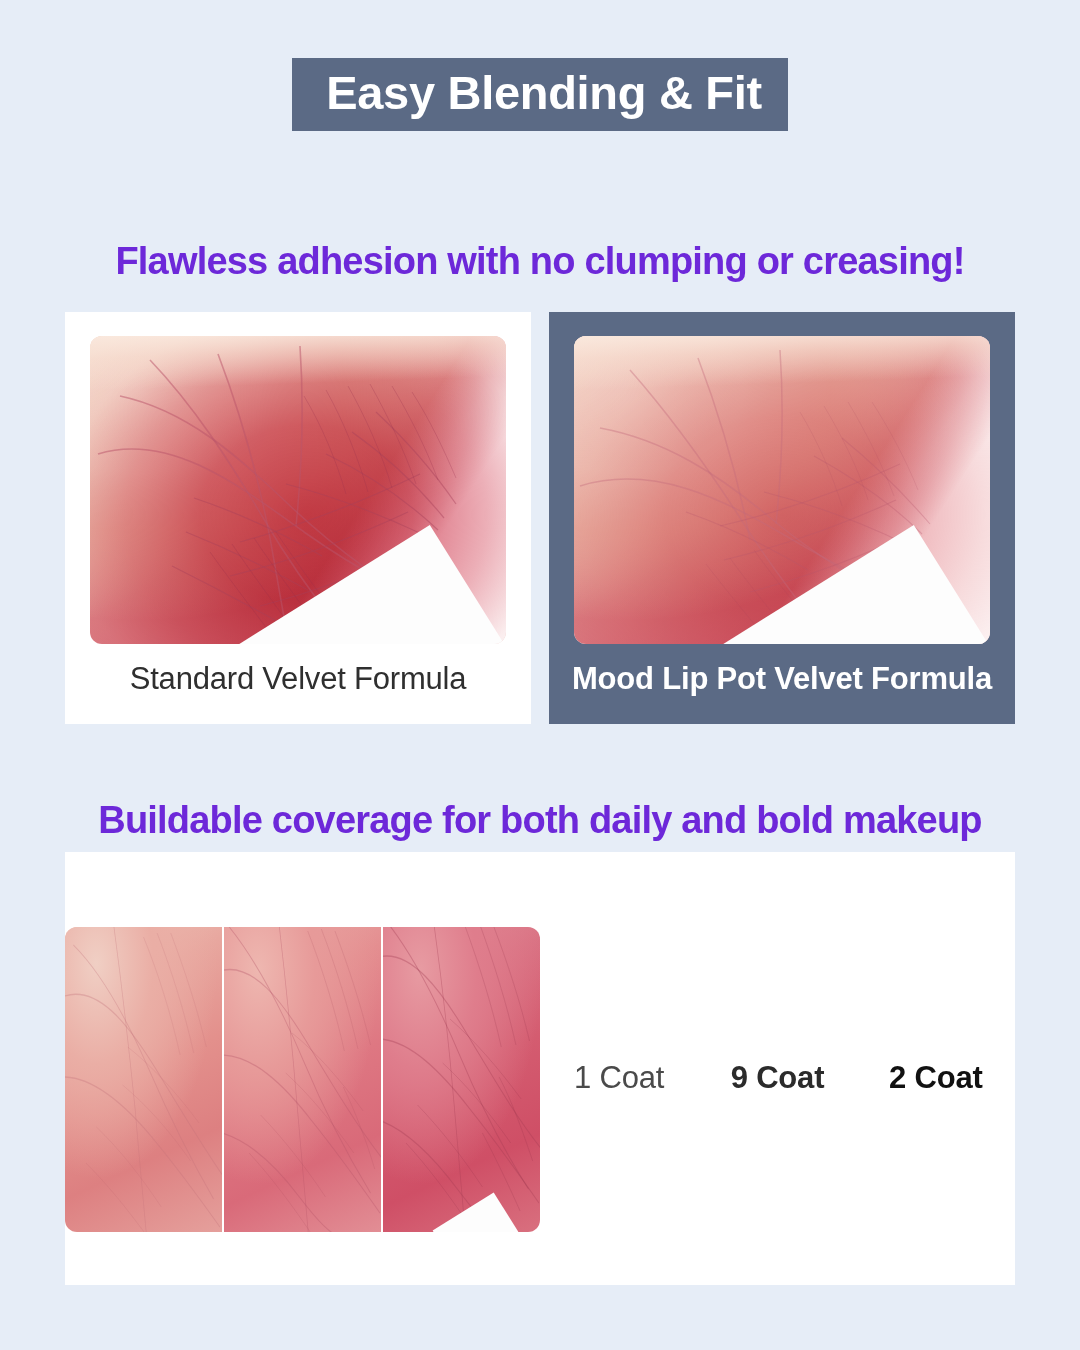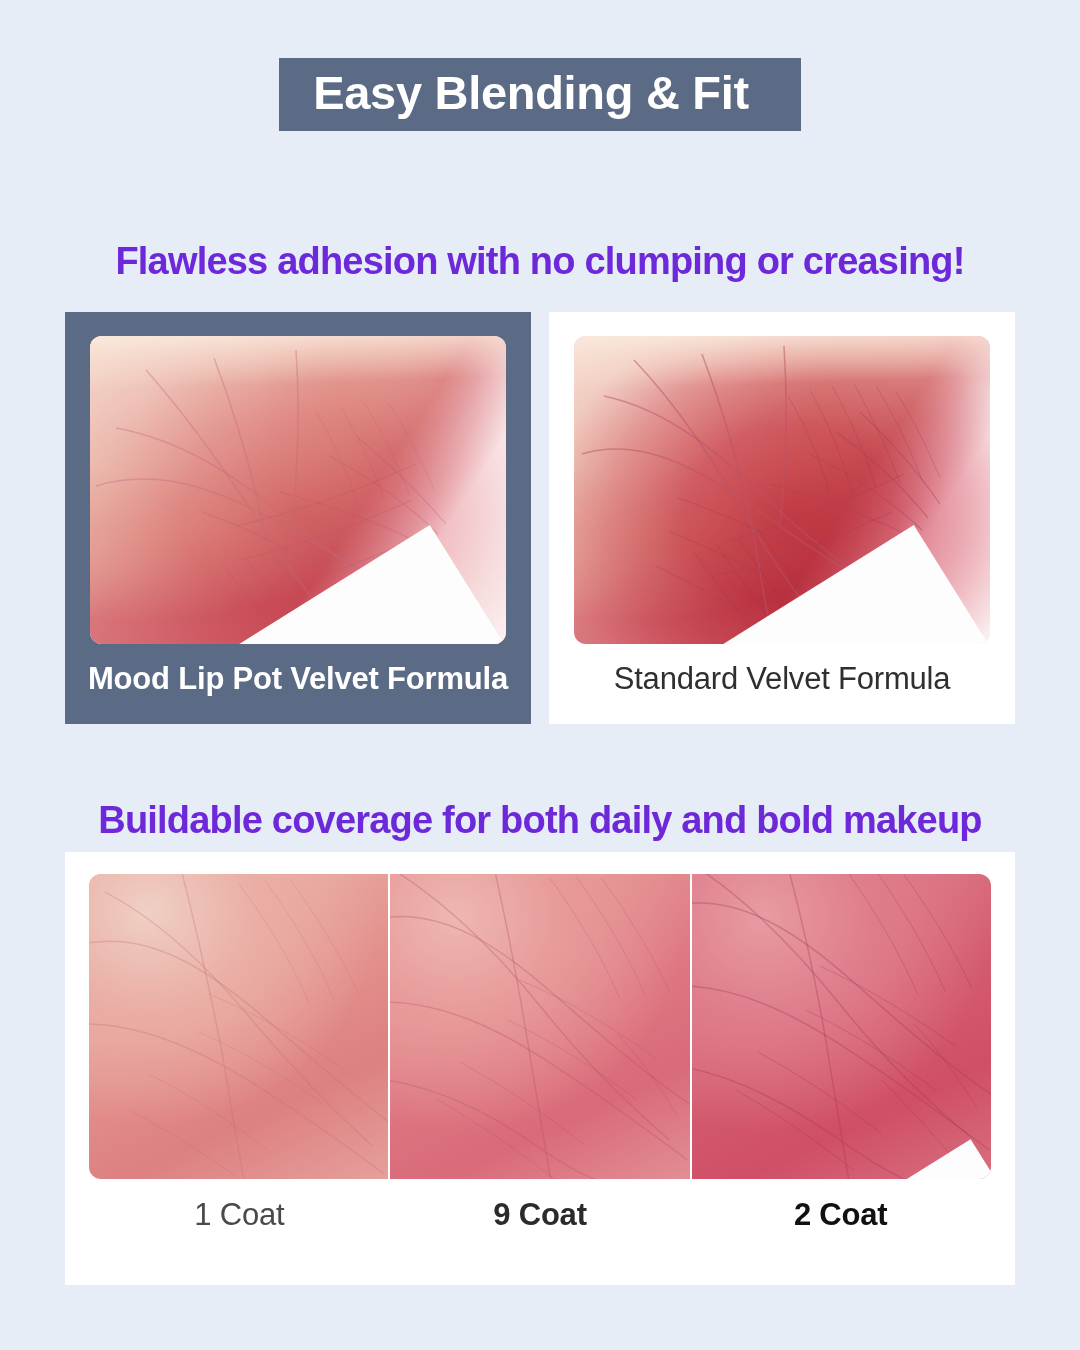--- a/index.html
+++ b/index.html
@@ -23,21 +23,21 @@
     width: 1080px;
     display: flex;
     justify-content: center;
   }
   .banner {
     background: #5b6a85;
     color: #ffffff;
     font-size: 47px;
     font-weight: bold;
     letter-spacing: -0.3px;
-    padding: 10px 52px 14px 34px;
+    padding: 10px 26px 14px 34px;
     line-height: 1.05;
     white-space: nowrap;
     text-align: center;
   }
 
   
   .section-heading {
     position: absolute;
     left: 0;
     width: 1080px;
@@ -155,21 +155,21 @@
   
   .build-panel {
     position: absolute;
     top: 852px;
     left: 65px;
     width: 950px;
     height: 433px;
     background: #ffffff;
     box-sizing: border-box;
     display: flex;
-    flex-direction: column;
+    flex-direction: row;
     align-items: center;
   }
   .build-strip {
     margin-top: 22px;
     width: 902px;
     height: 305px;
     border-radius: 12px;
     overflow: hidden;
     display: flex;
     background: #ffffff;
@@ -201,20 +201,67 @@
 </head>
 <body>
 
 <div class="banner-wrap">
   <div class="banner">Easy Blending &amp; Fit</div>
 </div>
 
 <div class="section-heading" id="heading-adhesion">Flawless adhesion with no clumping or creasing!</div>
 
 <div class="compare-row">
+
+  <div class="panel plain">
+    <div class="panel-photo">
+      <div class="skin">
+        <div class="bg"></div>
+        <div class="pigment"></div>
+        <div class="topedge"></div>
+        <div class="creases">
+          <svg viewBox="0 0 416 308" preserveAspectRatio="none">
+            <g stroke="#b9546a" stroke-opacity="0.5" fill="none" stroke-width="1.6">
+              <path d="M8,118 C80,96 150,150 214,196 C268,234 320,262 372,280"></path>
+              <path d="M30,60 C96,74 148,120 196,166 C246,214 300,252 356,282"></path>
+              <path d="M60,24 C104,70 140,126 172,180 C200,228 228,266 252,296"></path>
+              <path d="M128,18 C150,76 168,140 180,202 C188,248 194,282 198,304"></path>
+              <path d="M210,10 C214,70 212,132 206,190"></path>
+            </g>
+            <g stroke="#a8415a" stroke-opacity="0.42" fill="none" stroke-width="1.2">
+              <path d="M150,206 C208,190 268,168 330,138"></path>
+              <path d="M140,240 C198,226 258,204 318,176"></path>
+              <path d="M170,270 C224,256 278,236 330,210"></path>
+              <path d="M236,118 C278,138 316,164 348,194"></path>
+              <path d="M262,96 C296,120 328,150 354,182"></path>
+              <path d="M286,76 C316,104 344,136 366,168"></path>
+              <path d="M196,148 C242,160 290,178 336,200"></path>
+              <path d="M104,162 C146,176 190,196 232,220"></path>
+              <path d="M96,196 C136,212 178,232 218,254"></path>
+              <path d="M82,230 C118,248 156,268 192,288"></path>
+            </g>
+            <g stroke="#96304c" stroke-opacity="0.3" fill="none" stroke-width="0.9">
+              <path d="M214,60 C232,90 246,124 256,158"></path>
+              <path d="M236,54 C254,86 268,122 278,156"></path>
+              <path d="M258,50 C276,82 292,118 302,152"></path>
+              <path d="M280,48 C298,80 314,114 326,148"></path>
+              <path d="M302,50 C320,80 336,112 348,144"></path>
+              <path d="M322,56 C340,84 354,114 366,142"></path>
+              <path d="M120,216 C140,244 160,270 178,294"></path>
+              <path d="M142,208 C162,238 182,264 200,290"></path>
+              <path d="M164,202 C184,232 204,258 222,284"></path>
+              <path d="M186,196 C206,226 226,252 244,278"></path>
+            </g>
+          </svg>
+        </div>
+        <div class="cut"></div>
+      </div>
+    </div>
+    <div class="panel-caption">Standard Velvet Formula</div>
+  </div>
 
   <div class="panel highlight">
     <div class="panel-photo">
       <div class="skin">
         <div class="bg"></div>
         <div class="pigment light"></div>
         <div class="topedge"></div>
         <div class="creases">
           <svg viewBox="0 0 416 308" preserveAspectRatio="none">
             <g stroke="#c2697c" stroke-opacity="0.38" fill="none" stroke-width="1.5">
@@ -242,67 +289,20 @@
               <path d="M156,222 C176,250 196,274 214,296"></path>
               <path d="M180,214 C200,242 220,266 238,290"></path>
             </g>
           </svg>
         </div>
         <div class="cut"></div>
       </div>
     </div>
     <div class="panel-caption">Mood Lip Pot Velvet Formula</div>
   </div>
-
-  <div class="panel plain">
-    <div class="panel-photo">
-      <div class="skin">
-        <div class="bg"></div>
-        <div class="pigment"></div>
-        <div class="topedge"></div>
-        <div class="creases">
-          <svg viewBox="0 0 416 308" preserveAspectRatio="none">
-            <g stroke="#b9546a" stroke-opacity="0.5" fill="none" stroke-width="1.6">
-              <path d="M8,118 C80,96 150,150 214,196 C268,234 320,262 372,280"></path>
-              <path d="M30,60 C96,74 148,120 196,166 C246,214 300,252 356,282"></path>
-              <path d="M60,24 C104,70 140,126 172,180 C200,228 228,266 252,296"></path>
-              <path d="M128,18 C150,76 168,140 180,202 C188,248 194,282 198,304"></path>
-              <path d="M210,10 C214,70 212,132 206,190"></path>
-            </g>
-            <g stroke="#a8415a" stroke-opacity="0.42" fill="none" stroke-width="1.2">
-              <path d="M150,206 C208,190 268,168 330,138"></path>
-              <path d="M140,240 C198,226 258,204 318,176"></path>
-              <path d="M170,270 C224,256 278,236 330,210"></path>
-              <path d="M236,118 C278,138 316,164 348,194"></path>
-              <path d="M262,96 C296,120 328,150 354,182"></path>
-              <path d="M286,76 C316,104 344,136 366,168"></path>
-              <path d="M196,148 C242,160 290,178 336,200"></path>
-              <path d="M104,162 C146,176 190,196 232,220"></path>
-              <path d="M96,196 C136,212 178,232 218,254"></path>
-              <path d="M82,230 C118,248 156,268 192,288"></path>
-            </g>
-            <g stroke="#96304c" stroke-opacity="0.3" fill="none" stroke-width="0.9">
-              <path d="M214,60 C232,90 246,124 256,158"></path>
-              <path d="M236,54 C254,86 268,122 278,156"></path>
-              <path d="M258,50 C276,82 292,118 302,152"></path>
-              <path d="M280,48 C298,80 314,114 326,148"></path>
-              <path d="M302,50 C320,80 336,112 348,144"></path>
-              <path d="M322,56 C340,84 354,114 366,142"></path>
-              <path d="M120,216 C140,244 160,270 178,294"></path>
-              <path d="M142,208 C162,238 182,264 200,290"></path>
-              <path d="M164,202 C184,232 204,258 222,284"></path>
-              <path d="M186,196 C206,226 226,252 244,278"></path>
-            </g>
-          </svg>
-        </div>
-        <div class="cut"></div>
-      </div>
-    </div>
-    <div class="panel-caption">Standard Velvet Formula</div>
-  </div>
 </div>
 
 <div class="section-heading" id="heading-buildable">Buildable coverage for both daily and bold makeup</div>
 
 <div class="build-panel">
   <div class="build-strip">
 
     <div class="coat-tile">
       <div class="skin">
         <div class="bg" style="background:

